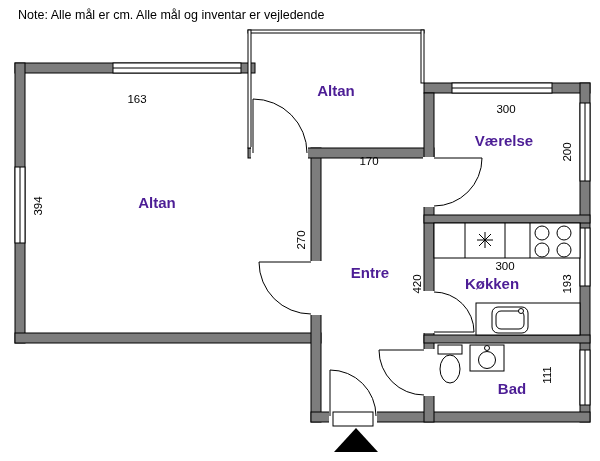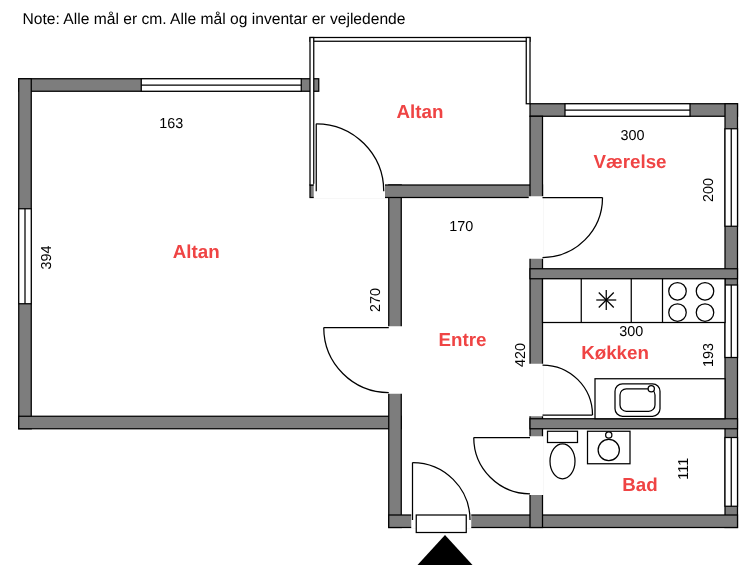--- a/index.html
+++ b/index.html
@@ -17,21 +17,21 @@
     left: 18px;
     top: 8px;
     font-size: 12.5px;
     color: #000;
     white-space: nowrap;
   }
   .room-label {
     position: absolute;
     font-size: 15px;
     font-weight: bold;
-    color: #ef4444;
+    color: #4c1d95;
     transform: translate(-50%, -50%);
     white-space: nowrap;
   }
   .dim {
     position: absolute;
     font-size: 11.5px;
     color: #000;
     transform: translate(-50%, -50%);
     white-space: nowrap;
   }
@@ -168,29 +168,29 @@
       </g>
     </g>
 
     <polygon points="356,428 334,452 378,452" fill="#000000"></polygon>
   </svg>
 
   <div class="note">Note: Alle mål er cm. Alle mål og inventar er vejledende</div>
 
   <div class="room-label" style="left:157px; top:202px">Altan</div>
   <div class="room-label" style="left:336px; top:90px">Altan</div>
-  <div class="room-label" style="left:504px; top:130px">Værelse</div>
+  <div class="room-label" style="left:504px; top:140px">Værelse</div>
   <div class="room-label" style="left:370px; top:272px">Entre</div>
   <div class="room-label" style="left:492px; top:283px">Køkken</div>
   <div class="room-label" style="left:512px; top:388px">Bad</div>
 
   <div class="dim h" style="left:137px; top:99px">163</div>
   <div class="dim v" style="left:38px;  top:206px">394</div>
   <div class="dim h" style="left:506px; top:109px">300</div>
   <div class="dim v" style="left:567px; top:152px">200</div>
-  <div class="dim h" style="left:369px; top:182px">170</div>
+  <div class="dim h" style="left:369px; top:161px">170</div>
   <div class="dim v" style="left:301px; top:240px">270</div>
   <div class="dim v" style="left:417px; top:284px">420</div>
   <div class="dim h" style="left:505px; top:266px">300</div>
   <div class="dim v" style="left:567px; top:284px">193</div>
   <div class="dim v" style="left:547px; top:375px">111</div>
 
 </div>
 
 </body></html>

